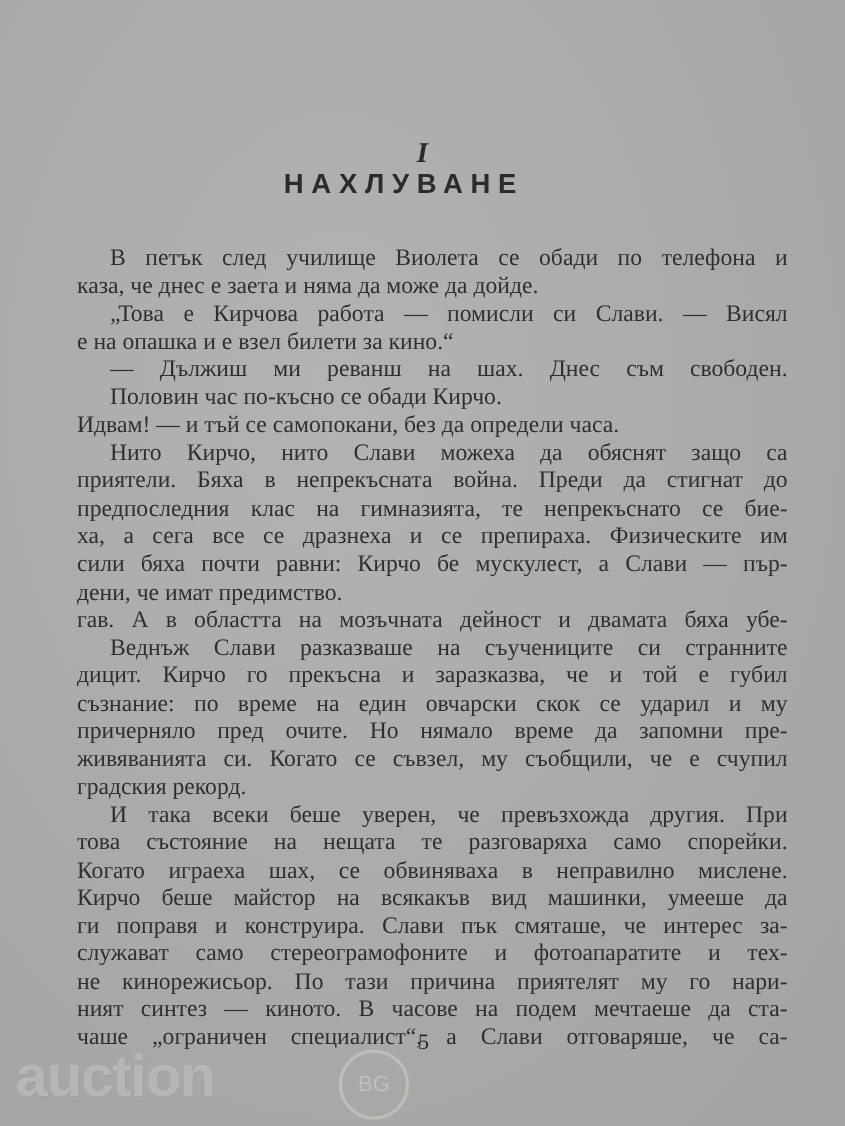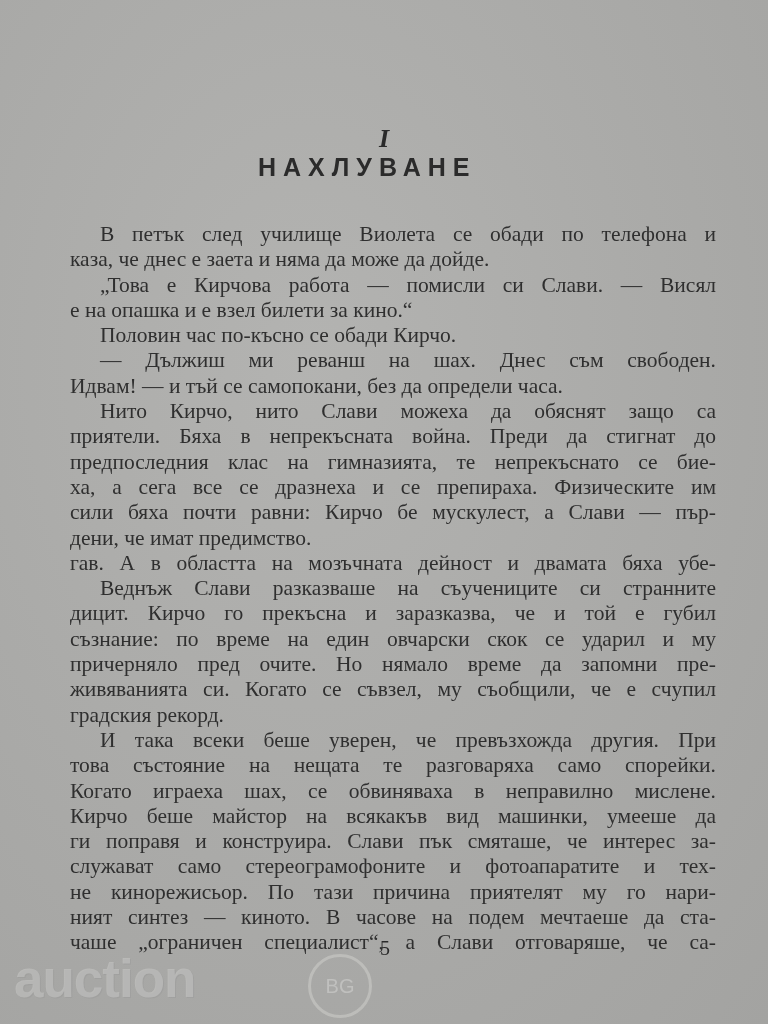--- a/index.html
+++ b/index.html
@@ -57,22 +57,22 @@
 
 <div class="page">
   <div class="chapter-num">I</div>
   <div class="chapter-title">НАХЛУВАНЕ</div>
 
   <div class="body-text" id="body-text">
       <span class="line indent">В петък след училище Виолета се обади по телефона и</span>
       <span class="line last">каза, че днес е заета и няма да може да дойде.</span>
       <span class="line indent">„Това е Кирчова работа — помисли си Слави. — Висял</span>
       <span class="line last">е на опашка и е взел билети за кино.“</span>
+      <span class="line indent">— Дължиш ми реванш на шах. Днес съм свободен.</span>
       <span class="line indent last">Половин час по-късно се обади Кирчо.</span>
-      <span class="line indent">— Дължиш ми реванш на шах. Днес съм свободен.</span>
       <span class="line last">Идвам! — и тъй се самопокани, без да определи часа.</span>
       <span class="line indent">Нито Кирчо, нито Слави можеха да обяснят защо са</span>
       <span class="line">приятели. Бяха в непрекъсната война. Преди да стигнат до</span>
       <span class="line">предпоследния клас на гимназията, те непрекъснато се бие-</span>
       <span class="line">ха, а сега все се дразнеха и се препираха. Физическите им</span>
       <span class="line">сили бяха почти равни: Кирчо бе мускулест, а Слави — пър-</span>
       <span class="line last">дени, че имат предимство.</span>
       <span class="line">гав. А в областта на мозъчната дейност и двамата бяха убе-</span>
       <span class="line indent">Веднъж Слави разказваше на съучениците си странните</span>
       <span class="line">дицит. Кирчо го прекъсна и заразказва, че и той е губил</span>

